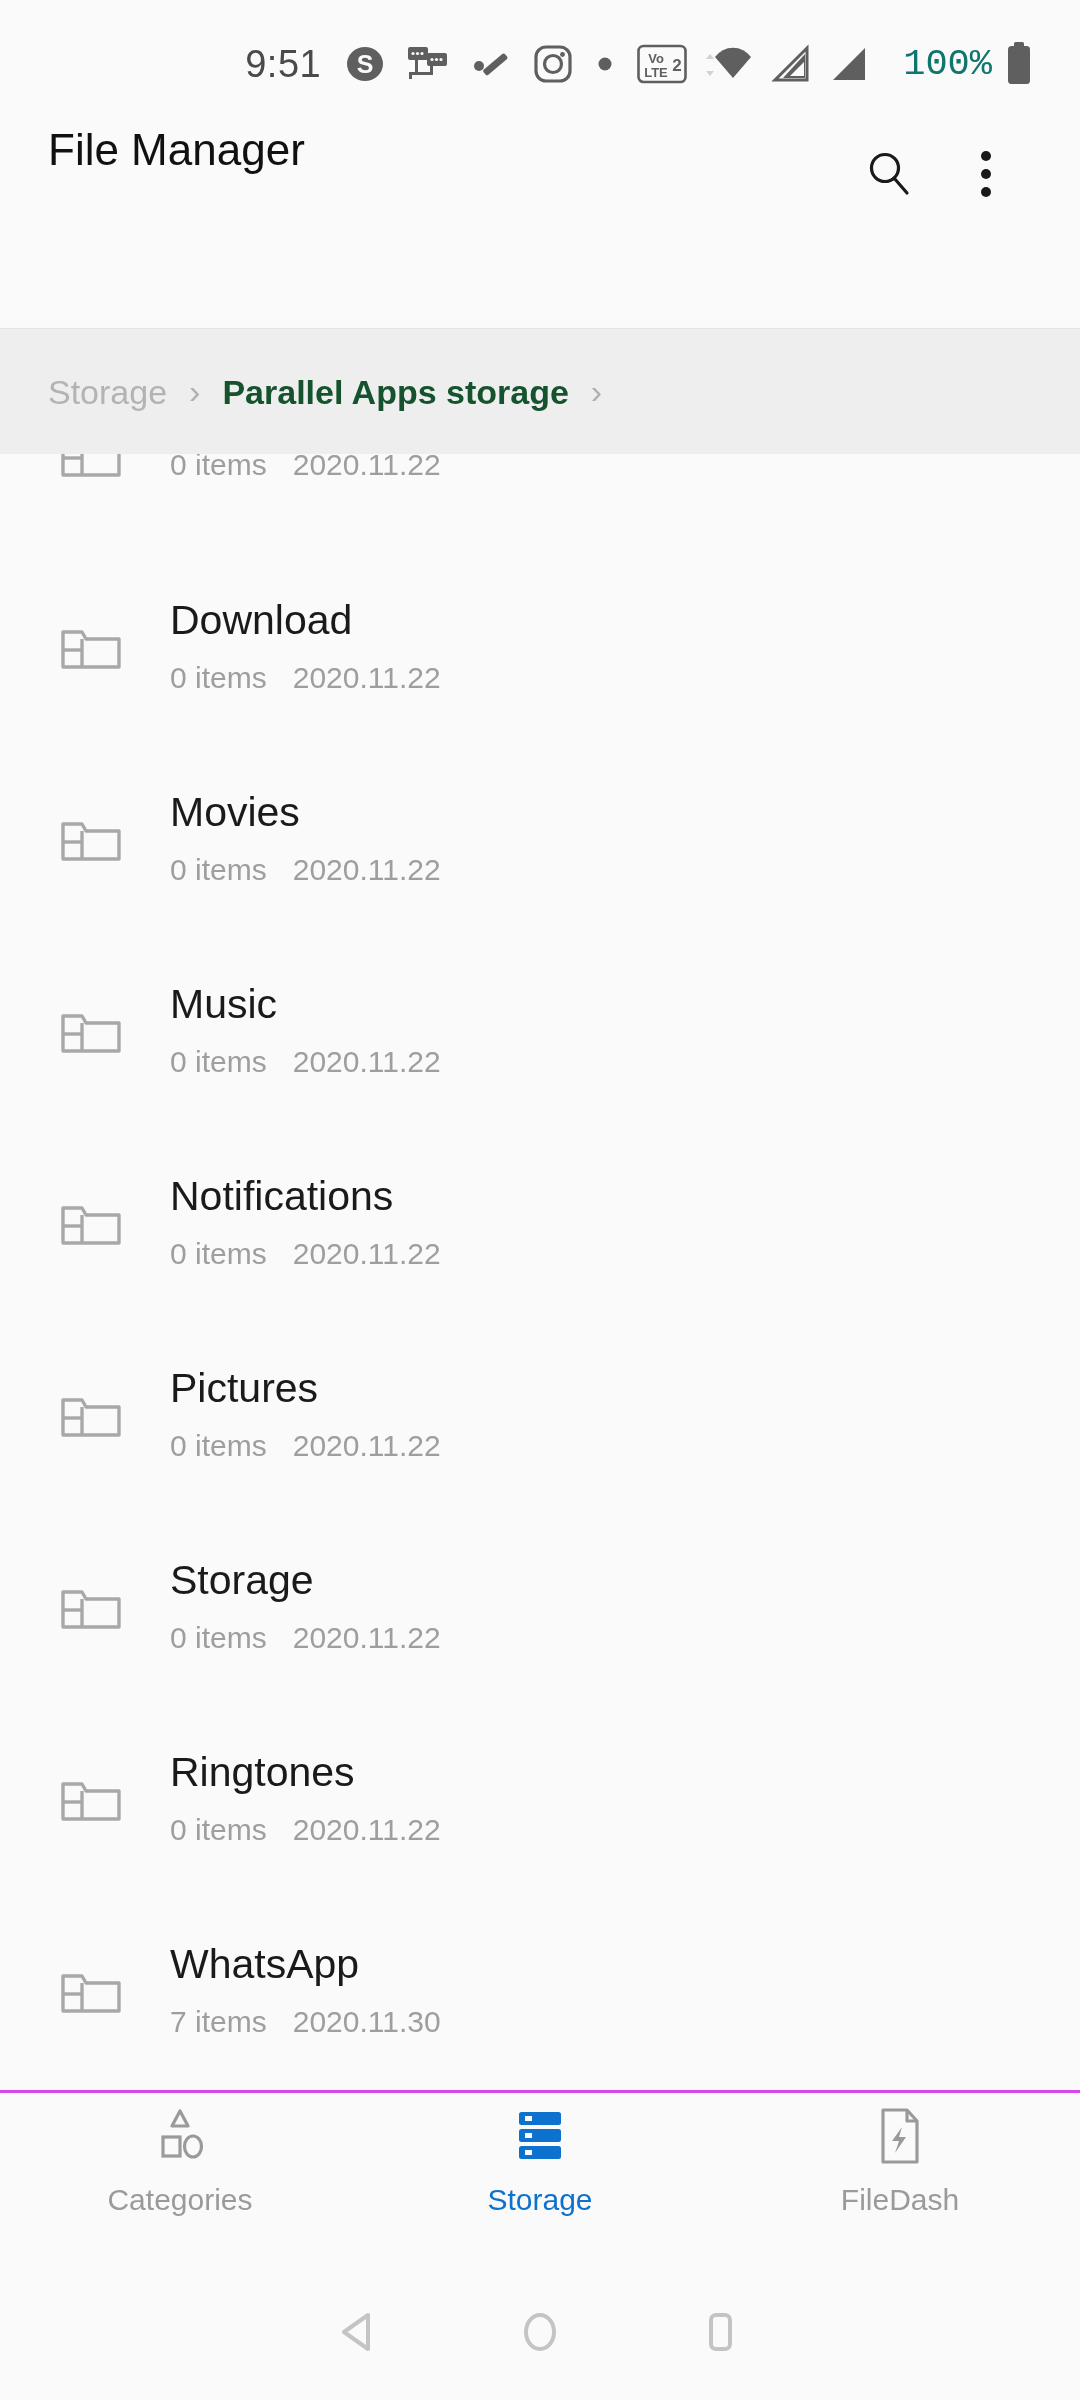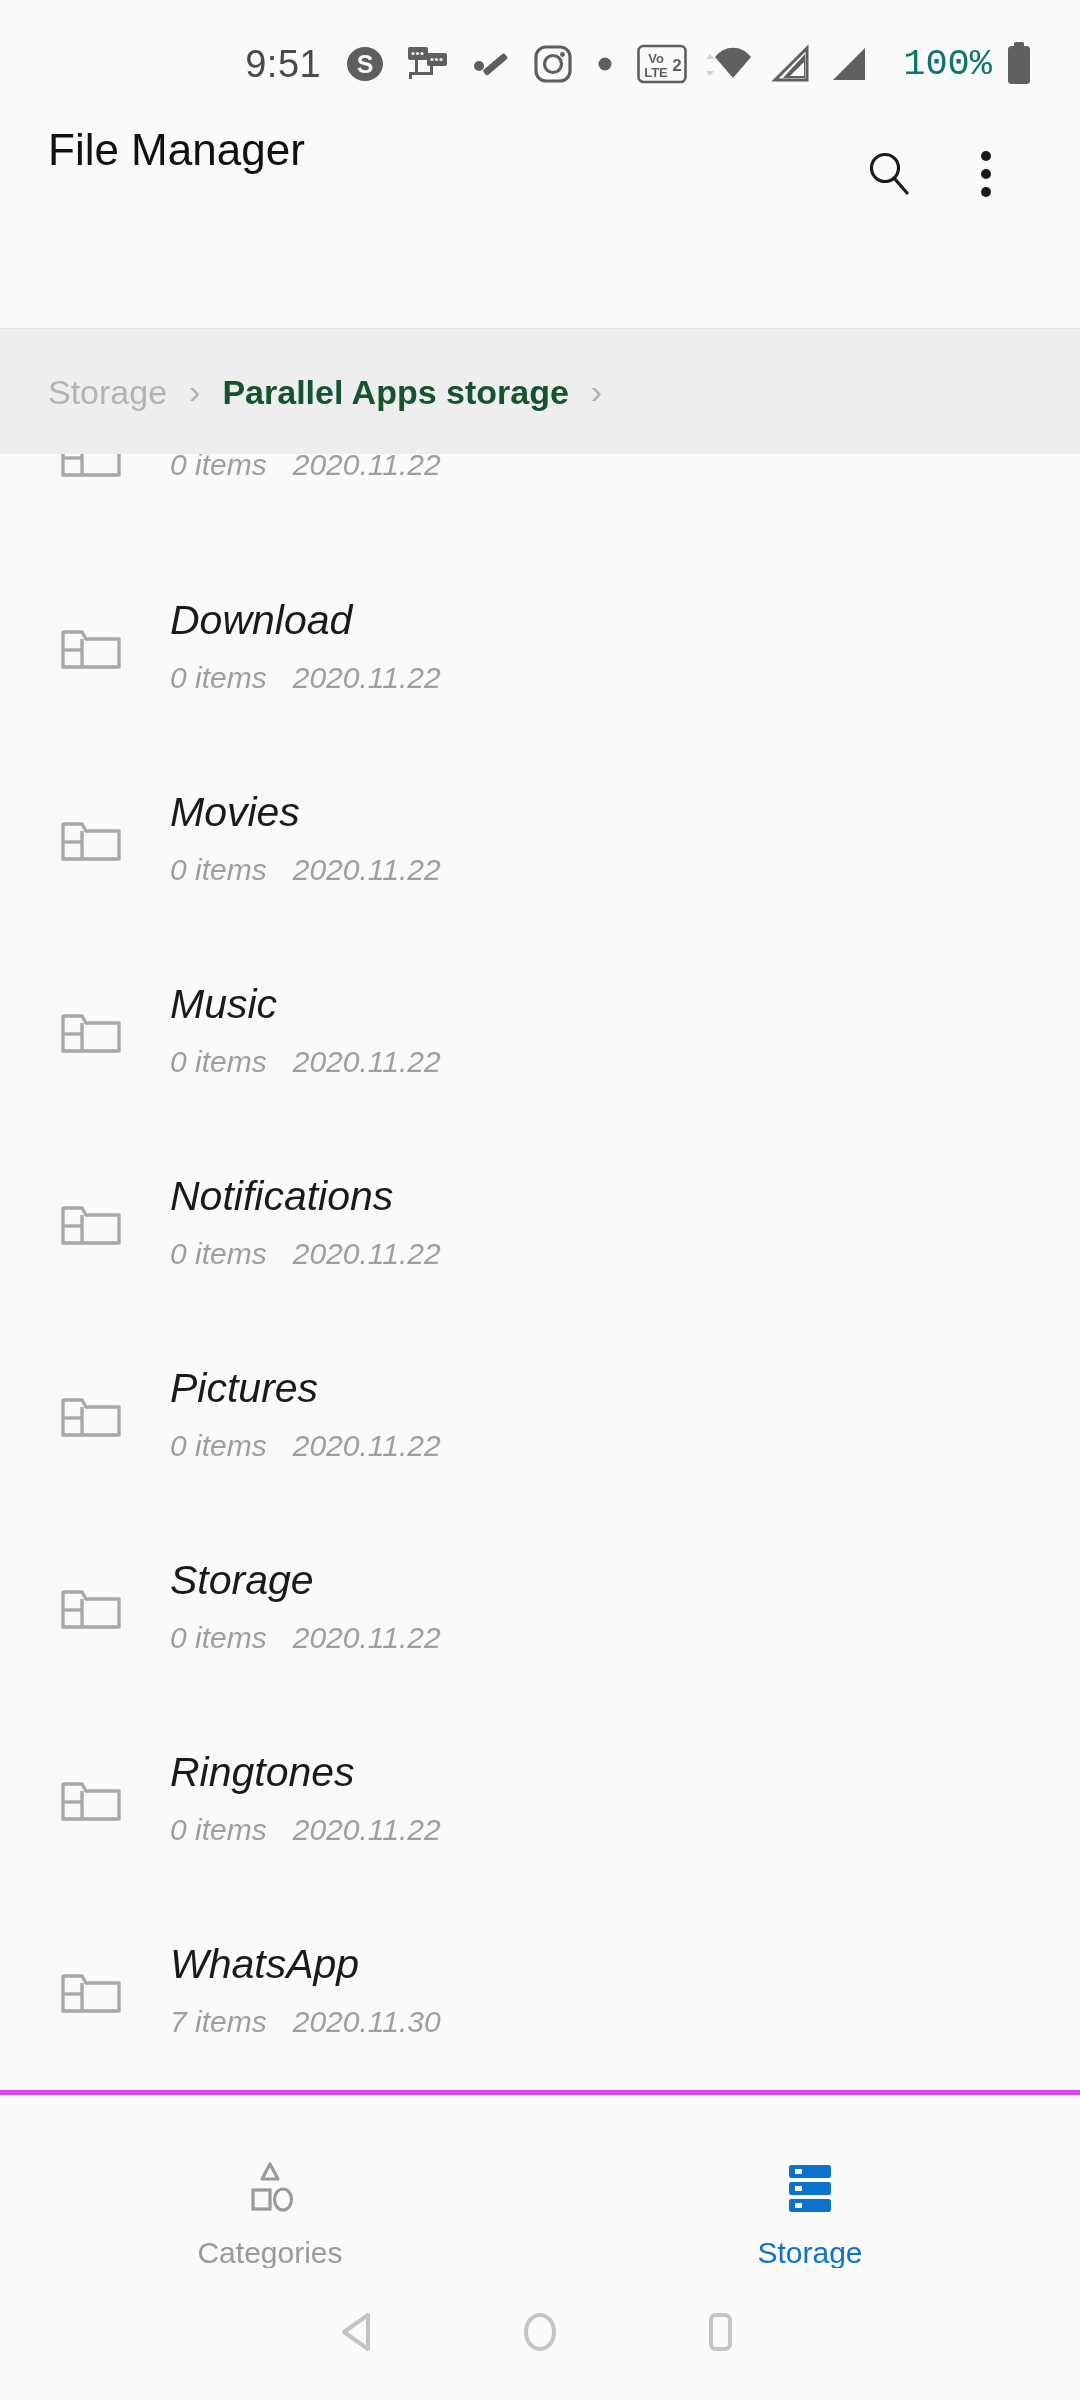--- a/index.html
+++ b/index.html
@@ -120,21 +120,20 @@
   }
   .list-inner {
     position: relative;
     margin-top: -96px; 
   }
   .file-row {
     height: 192px;
     display: flex;
     padding: 0 64px 0 48px;
     cursor: pointer;
-    font-style: italic;
   }
   .row-icon {
     width: 72px;
     flex: 0 0 72px;
     display: flex;
     align-items: center;
     justify-content: flex-start;
     margin-right: 38px;
     margin-left: 12px;
   }
@@ -150,24 +149,24 @@
     color: #9e9e9e;
     line-height: 1.0;
     display: flex;
   }
   .row-meta .count { margin-right: 26px; }
 
   
   .bottom-nav {
     flex: 0 0 178px;
     display: flex;
-    align-items: flex-end;
-    border-top: 5px solid #d946ef;
-    background: #fafafa;
-    padding-top: 38px;
+    align-items: flex-start;
+    border-top: 3px solid #d946ef;
+    background: #fafafa;
+    padding-top: 12px;
   }
   .nav-item {
     flex: 1 1 0;
     display: flex;
     flex-direction: column;
     align-items: center;
     cursor: pointer;
   }
   .nav-icon {
     height: 62px;
@@ -507,20 +506,30 @@
           <rect x="6" y="22" width="42" height="13" rx="2.5" fill="#0C72CE"></rect>
           <rect x="6" y="39" width="42" height="13" rx="2.5" fill="#0C72CE"></rect>
           <rect x="12" y="9" width="7" height="5" fill="#fafafa"></rect>
           <rect x="12" y="26" width="7" height="5" fill="#fafafa"></rect>
           <rect x="12" y="43" width="7" height="5" fill="#fafafa"></rect>
         </svg>
       </div>
       <div class="nav-label">Storage</div>
     </div>
 
+    <div class="nav-item">
+      <div class="nav-icon">
+        <svg width="46" height="58" viewBox="0 0 46 58">
+          <path d="M6 3 L30 3 L40 14 L40 55 L6 55 Z" fill="none" stroke="#9a9a9a" stroke-width="3.2" stroke-linejoin="round"></path>
+          <path d="M30 3 L30 14 L40 14" fill="none" stroke="#9a9a9a" stroke-width="3.2" stroke-linejoin="round"></path>
+          <path d="M25 20 L15 34 L22 34 L18 46 L29 30 L22 30 Z" fill="#9a9a9a"></path>
+        </svg>
+      </div>
+      <div class="nav-label">FileDash</div>
+    </div>
 
   </div>
 
   <div class="android-nav">
     <div class="android-btn">
       <span>
         <svg width="46" height="46" viewBox="0 0 46 46">
           <path d="M31 6 L31 40 L7 23 Z" fill="none" stroke="#c4c4c4" stroke-width="4" stroke-linejoin="round"></path>
         </svg>
       </span>

